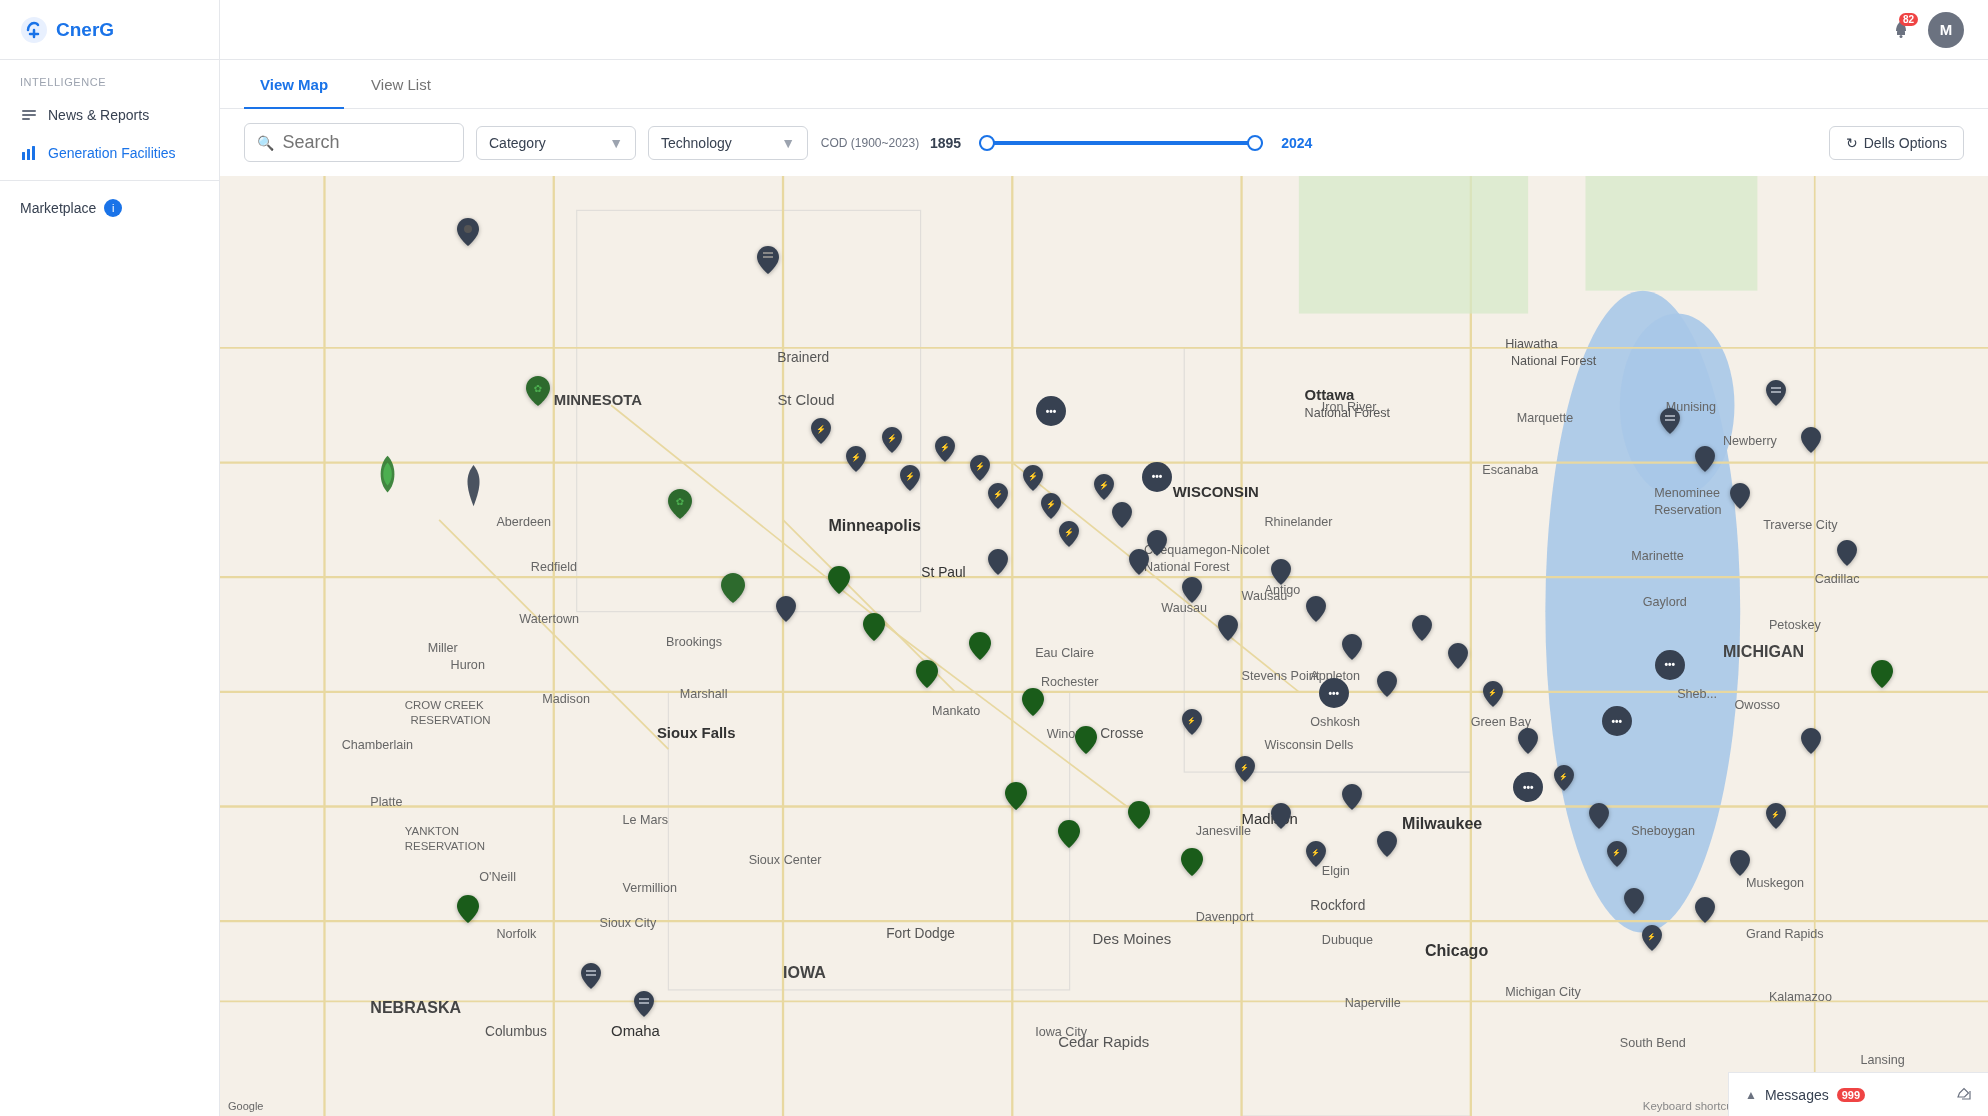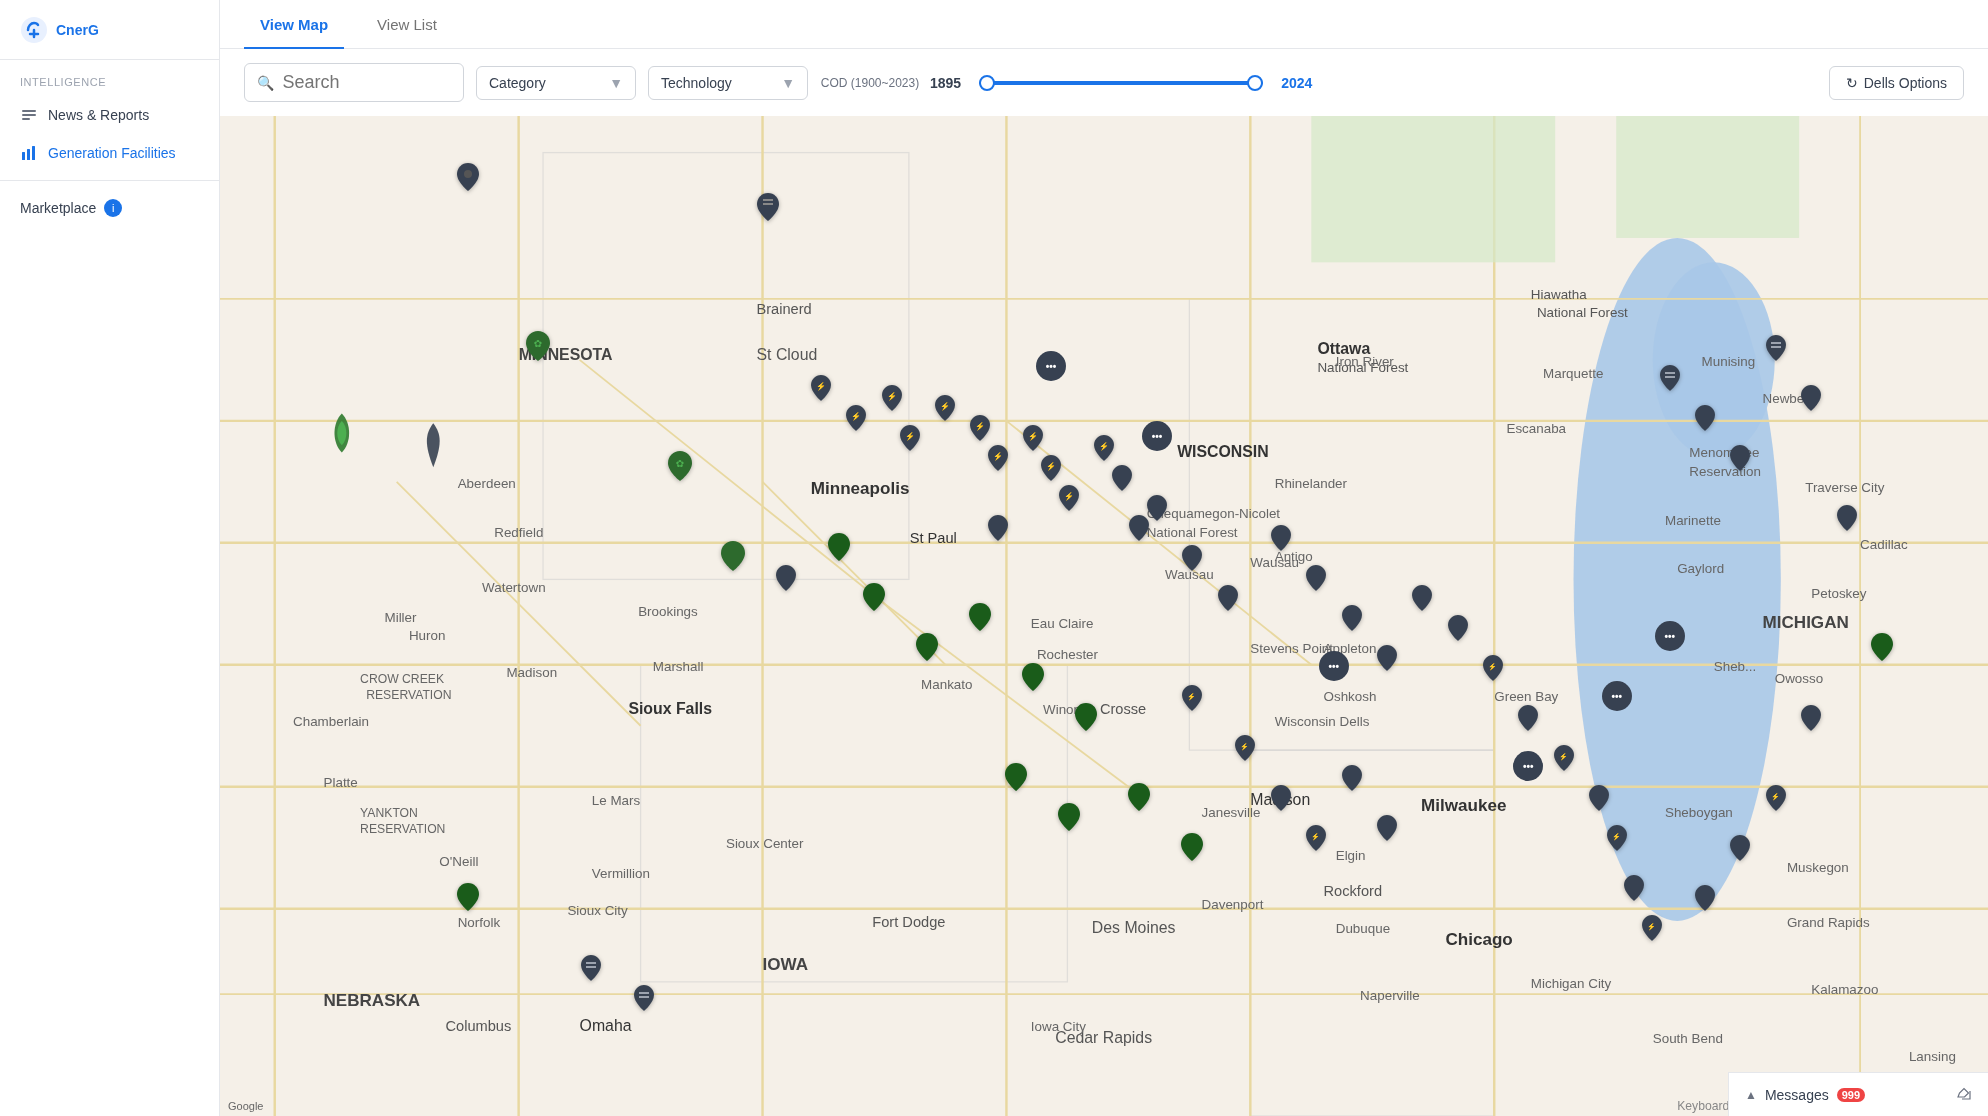--- a/index.html
+++ b/index.html
@@ -22,21 +22,21 @@
       align-items: center;
       gap: 8px;
       border-bottom: 1px solid #e5e7eb;
       height: 60px;
     }
     .logo-icon {
       width: 28px;
       height: 28px;
     }
     .logo-text {
-      font-size: 14px;
+      font-size: 19px;
       font-weight: 700;
       color: #1a73e8;
     }
     .sidebar-section-label {
       font-size: 11px;
       color: #9ca3af;
       text-transform: uppercase;
       letter-spacing: 0.05em;
       padding: 16px 20px 8px;
     }
@@ -138,21 +138,21 @@
     .page-content {
       flex: 1;
       display: flex;
       flex-direction: column;
       overflow: hidden;
       background: #fff;
     }
     .tabs-bar {
       display: flex;
       align-items: center;
-      gap: 17px;
+      gap: 11px;
       padding: 0 24px;
       border-bottom: 1px solid #e5e7eb;
     }
     .tab {
       padding: 16px 16px 14px;
       font-size: 15px;
       cursor: pointer;
       color: #737373;
       border-bottom: 2px solid transparent;
       margin-bottom: -1px;
@@ -370,20 +370,31 @@
   <div class="sidebar-divider"></div>
 
   <div class="sidebar-marketplace">
     <span>Marketplace</span>
     <span class="badge-info">i</span>
   </div>
 </div>
 
 <div class="main">
 
+  <div class="topbar">
+    <div class="notif-btn">
+      <svg width="22" height="22" viewBox="0 0 22 22" fill="none">
+        <path d="M11 2C11 2 6 5 6 12H16C16 5 11 2 11 2Z" fill="#6b7280"></path>
+        <rect x="7" y="12" width="8" height="4" rx="0.5" fill="#6b7280"></rect>
+        <circle cx="11" cy="17.5" r="1.5" fill="#6b7280"></circle>
+      </svg>
+      <span class="notif-badge">82</span>
+    </div>
+    <div class="avatar">M</div>
+  </div>
 
   <div class="page-content">
 
     <div class="tabs-bar">
       <div class="tab active">View Map</div>
       <div class="tab">View List</div>
     </div>
 
     <div class="filter-bar">
 

